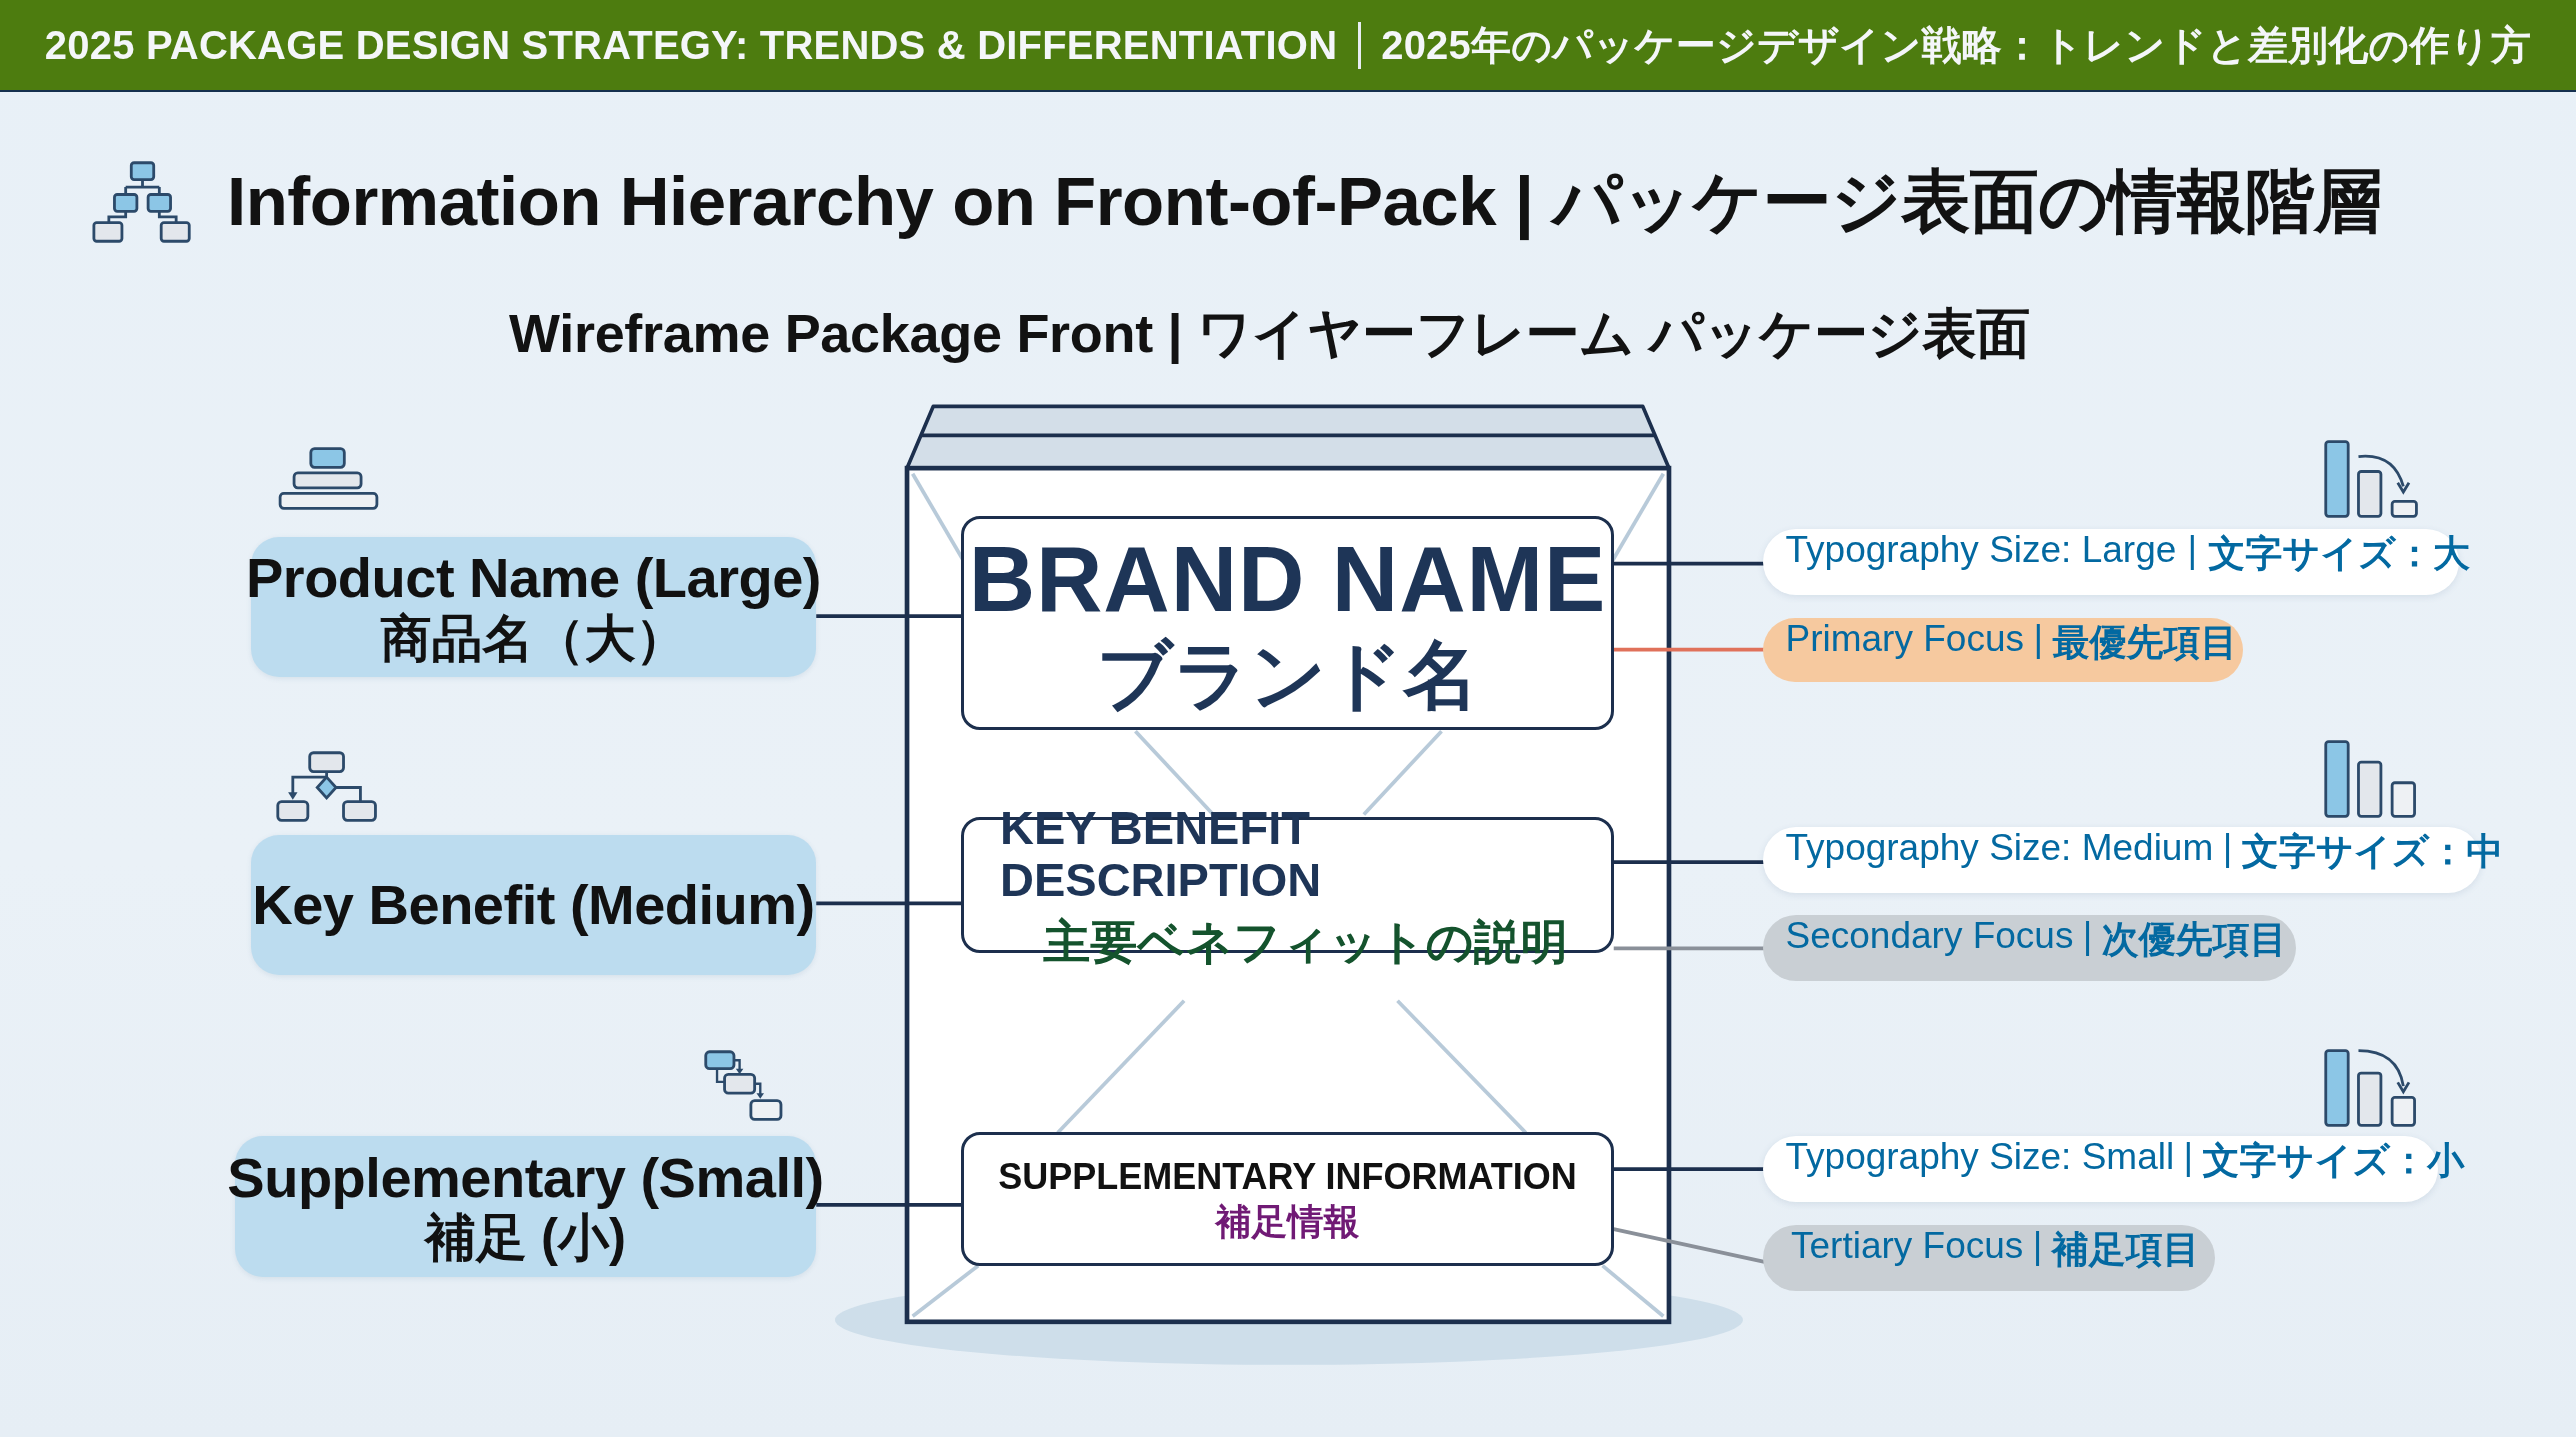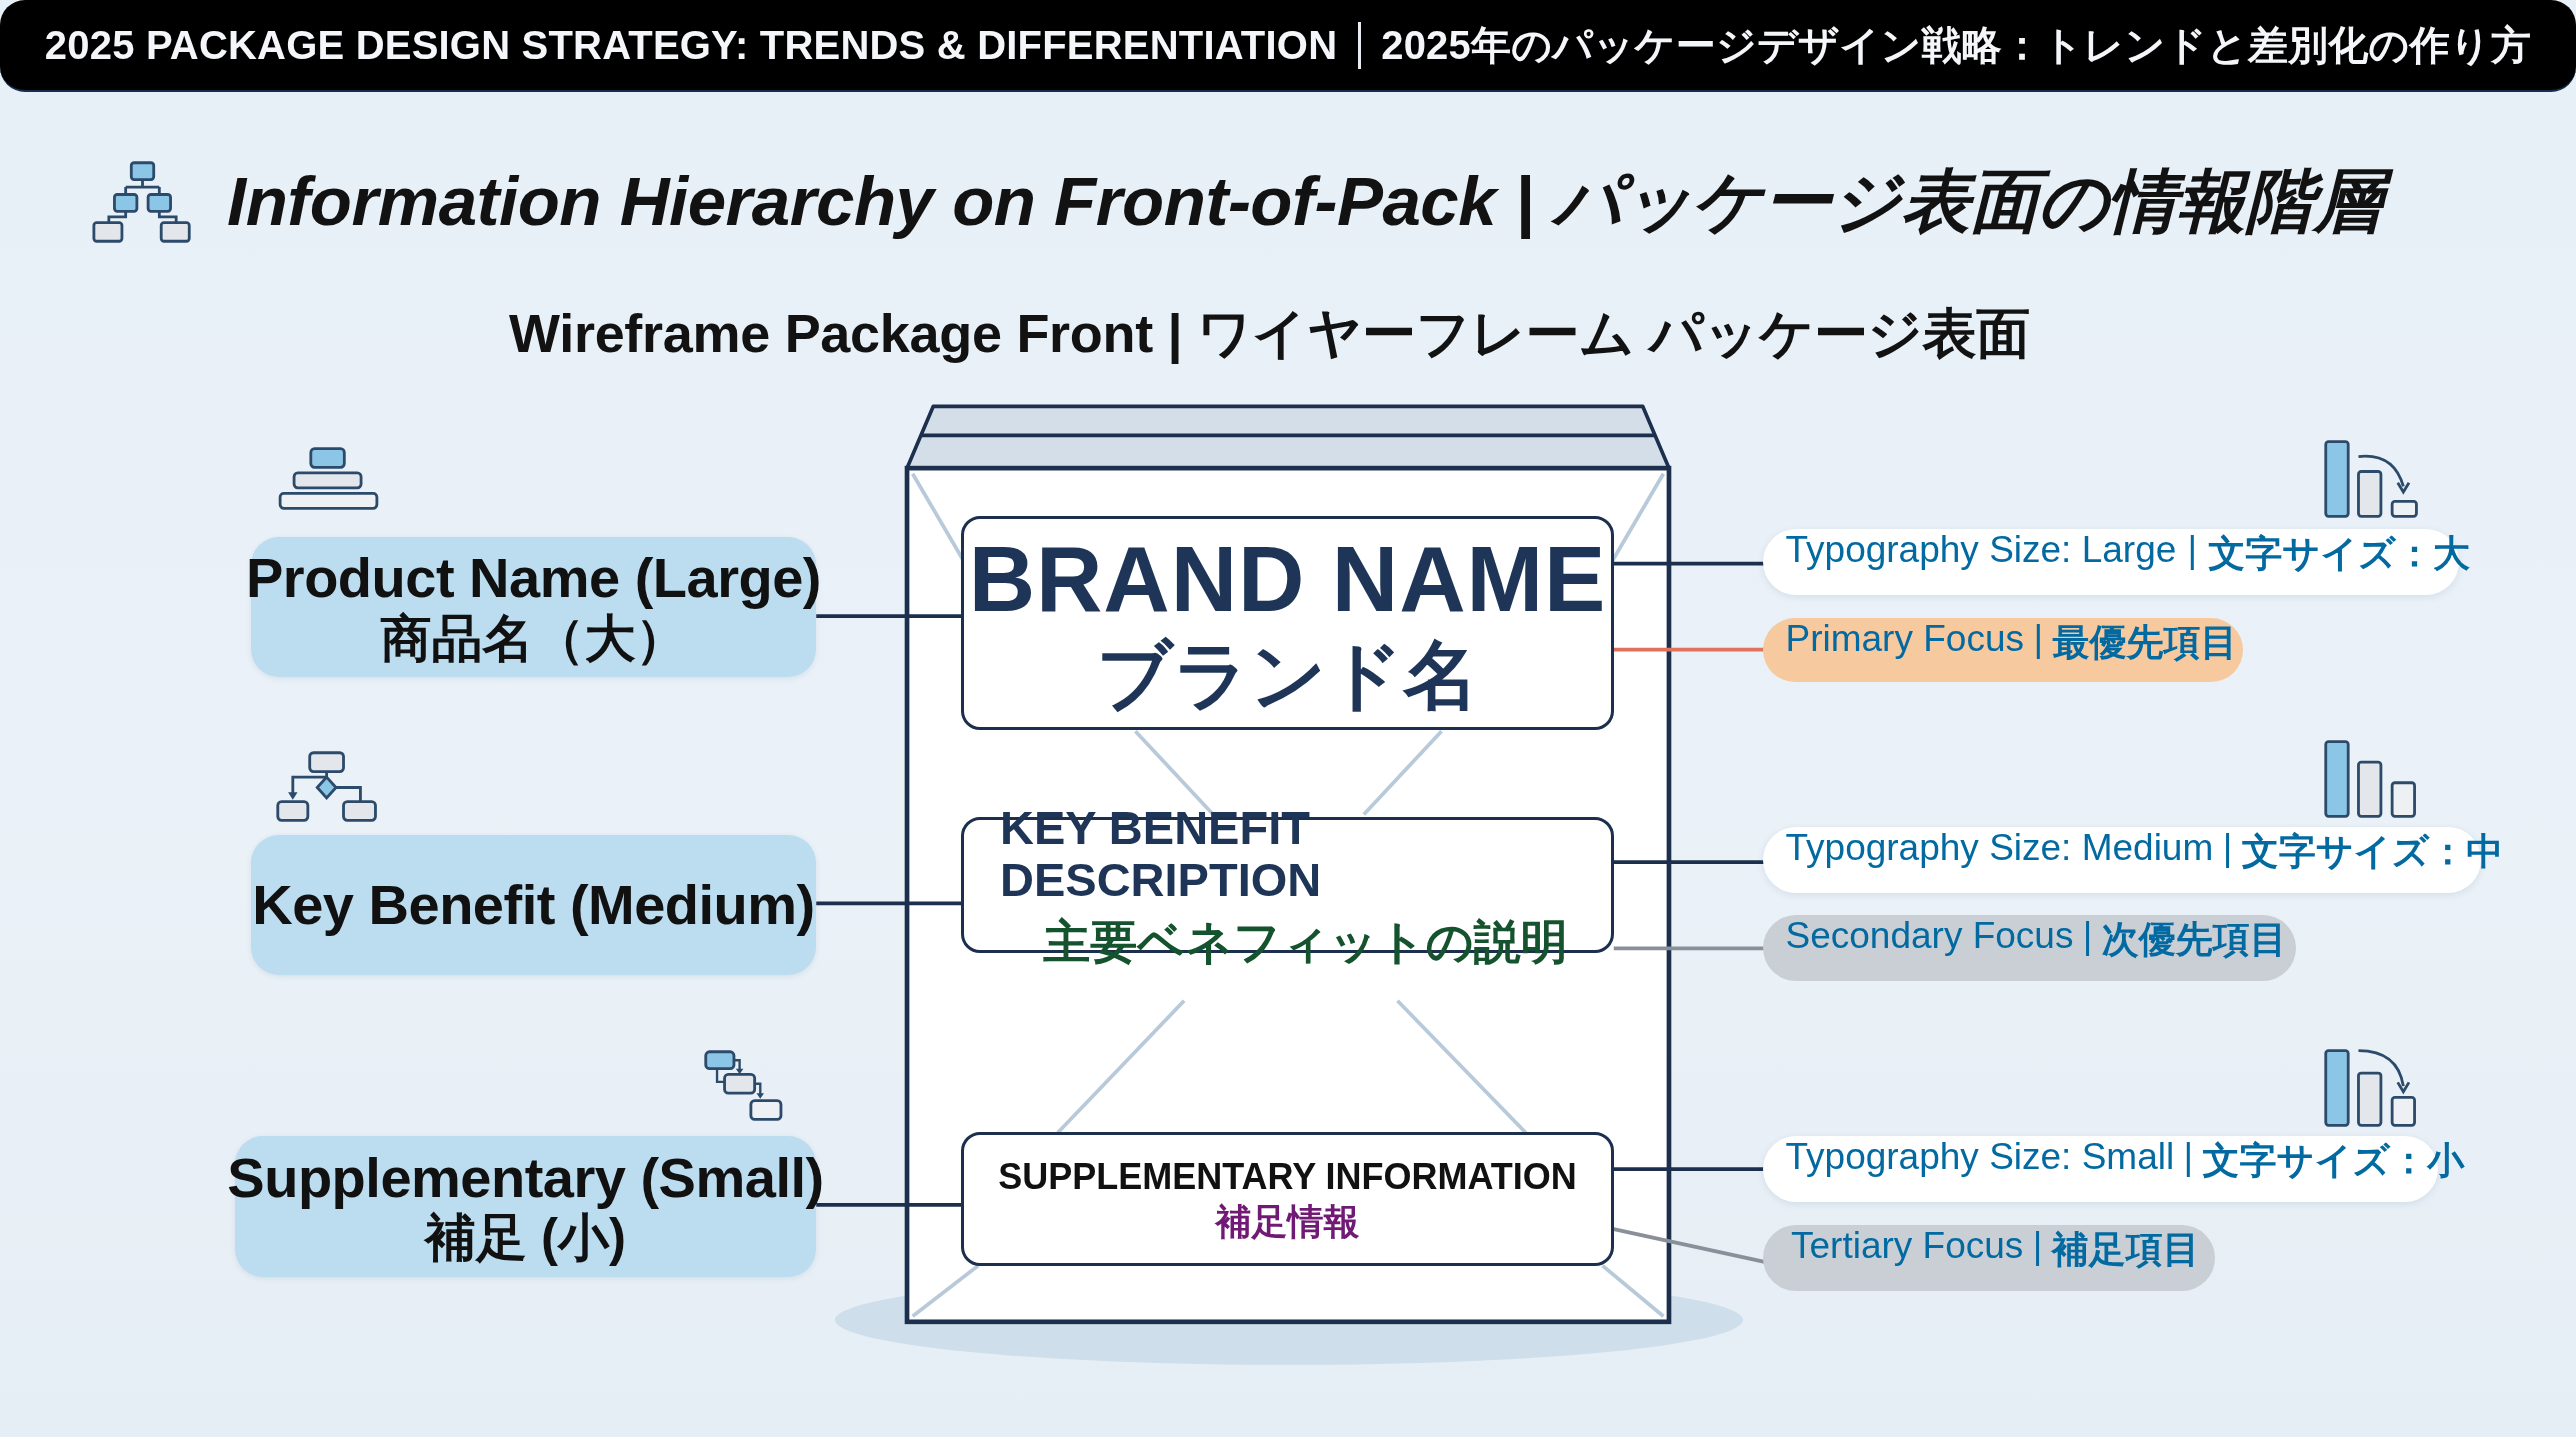--- a/index.html
+++ b/index.html
@@ -5,31 +5,30 @@
   * { box-sizing: border-box; margin: 0; padding: 0; }
   html, body { width: 2576px; height: 1438px; overflow: hidden; }
   body {
     position: relative;
     background: linear-gradient(180deg, #e8f0f7 0%, #eaf1f7 60%, #e6eef5 100%);
     font-family: "Liberation Sans", "DejaVu Sans", sans-serif;
     color: #111;
   }
   .topbar {
     position: absolute; left: 0; top: 0; width: 2576px; height: 92px;
-    background: #000000;
+    background: #4d7c0f;
     border-bottom: 2.8px solid #15304f;
     display: flex; align-items: center; justify-content: center;
     color: #f4f6f9; font-weight: 700; font-size: 40px; letter-spacing: 0.2px;
     white-space: nowrap;
-    border-radius: 25px;
   }
   .topbar .sep { display: inline-block; width: 2.8px; height: 47px; background: #e8edf3; margin: 0 20.6px; vertical-align: middle; }
   .title-row {
     position: absolute; left: 90px; top: 150px; height: 103px;
-    display: flex; align-items: center; gap: 32px; font-style: italic;
+    display: flex; align-items: center; gap: 32px;
   }
   .title {
     font-size: 69px; font-weight: 700; color: #121212; white-space: nowrap; letter-spacing: -0.5px;
   }
   .subtitle {
     position: absolute; left: 0; width: 2576px; top: 298px; text-align: center;
     font-size: 54px; font-weight: 700; color: #121212; white-space: nowrap; letter-spacing: -0.3px;
     padding-right: 37px;
   }
   .layer { position: absolute; left: 0; top: 0; width: 2576px; height: 1438px; }

